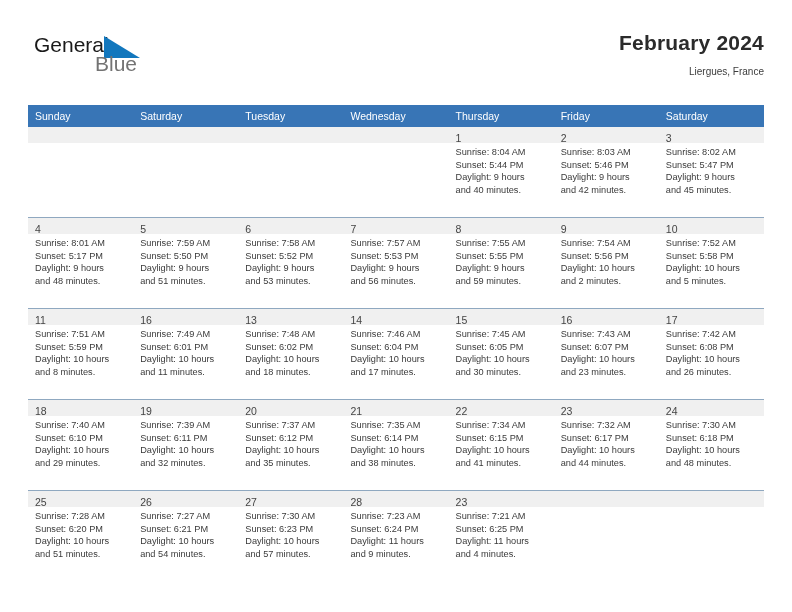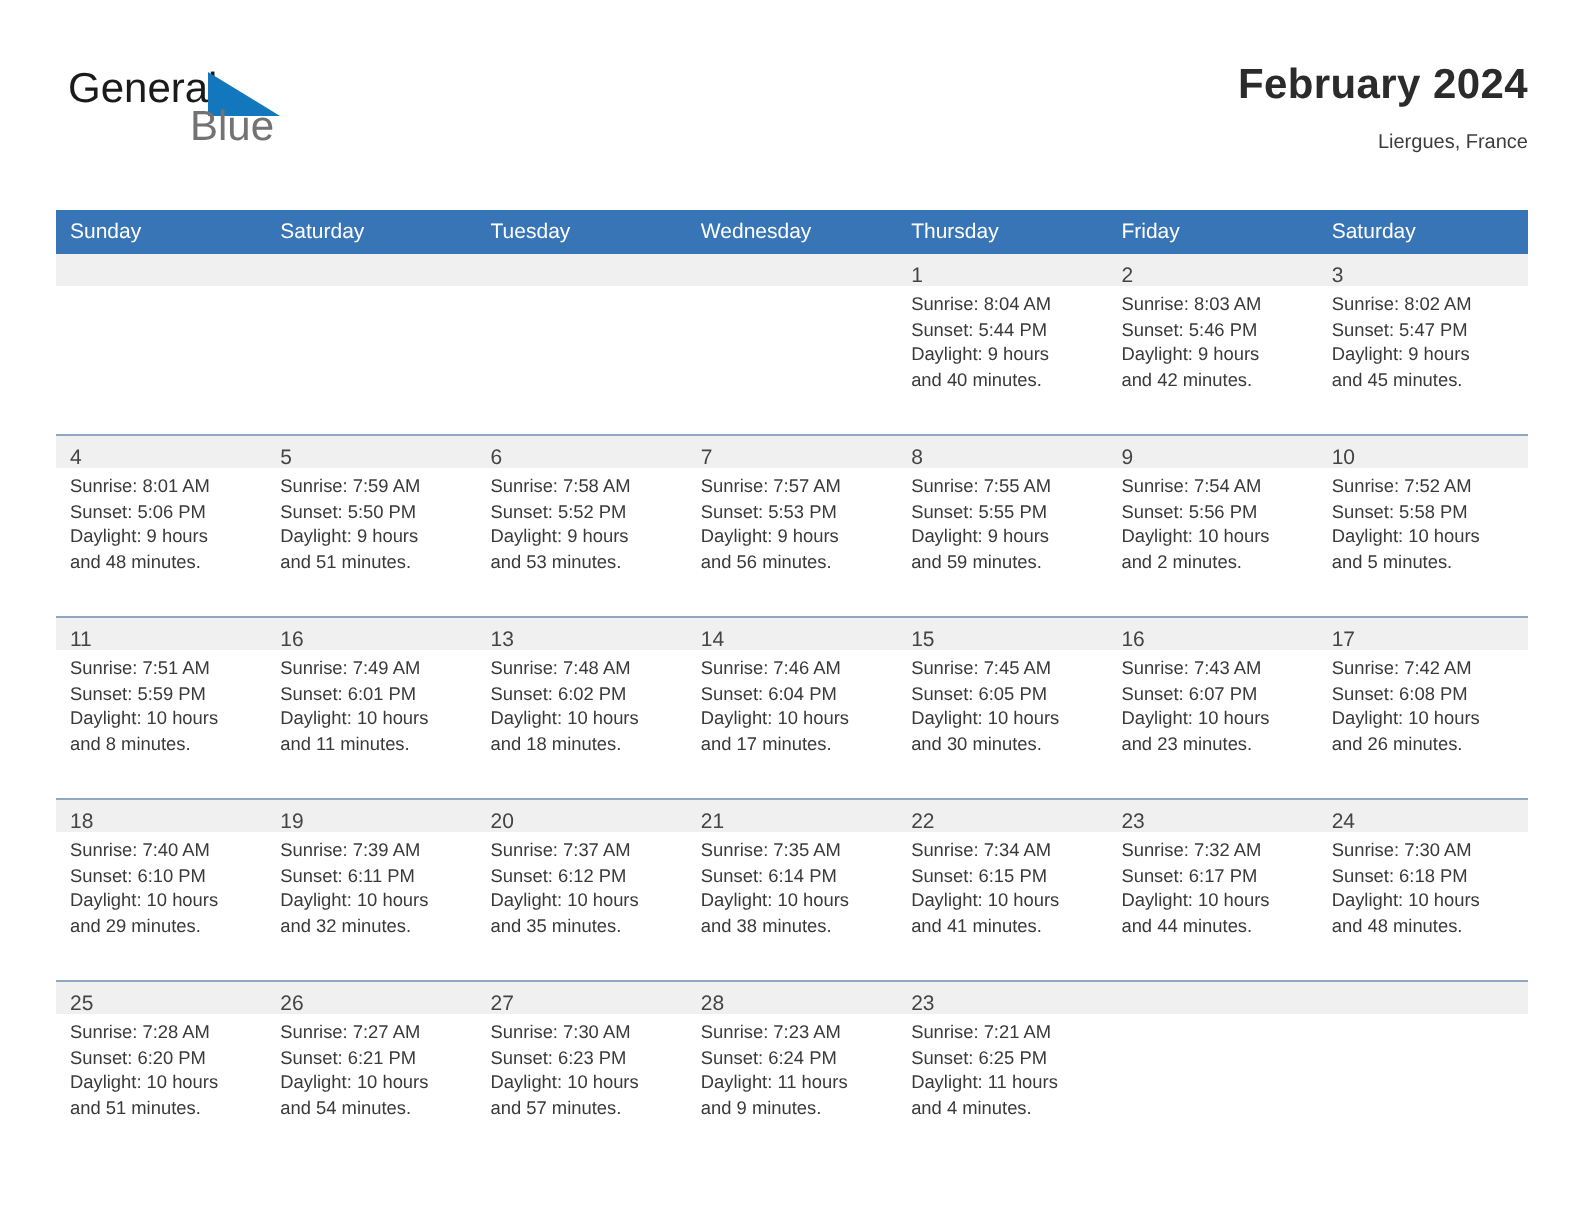--- a/index.html
+++ b/index.html
@@ -239,21 +239,21 @@
               </div>
             </div>
           </td>
         </tr>
         <tr class="week-row">
           <td>
             <div class="cell filled">
               <div class="daynum-band"><span class="daynum">4</span></div>
               <div class="cell-info">
                 <div>Sunrise: 8:01 AM</div>
-                <div>Sunset: 5:06 PM</div>
+                <div>Sunset: 5:17 PM</div>
                 <div>Daylight: 9 hours</div>
                 <div>and 48 minutes.</div>
               </div>
             </div>
           </td>
           <td>
             <div class="cell filled">
               <div class="daynum-band"><span class="daynum">5</span></div>
               <div class="cell-info">
                 <div>Sunrise: 7:59 AM</div>

